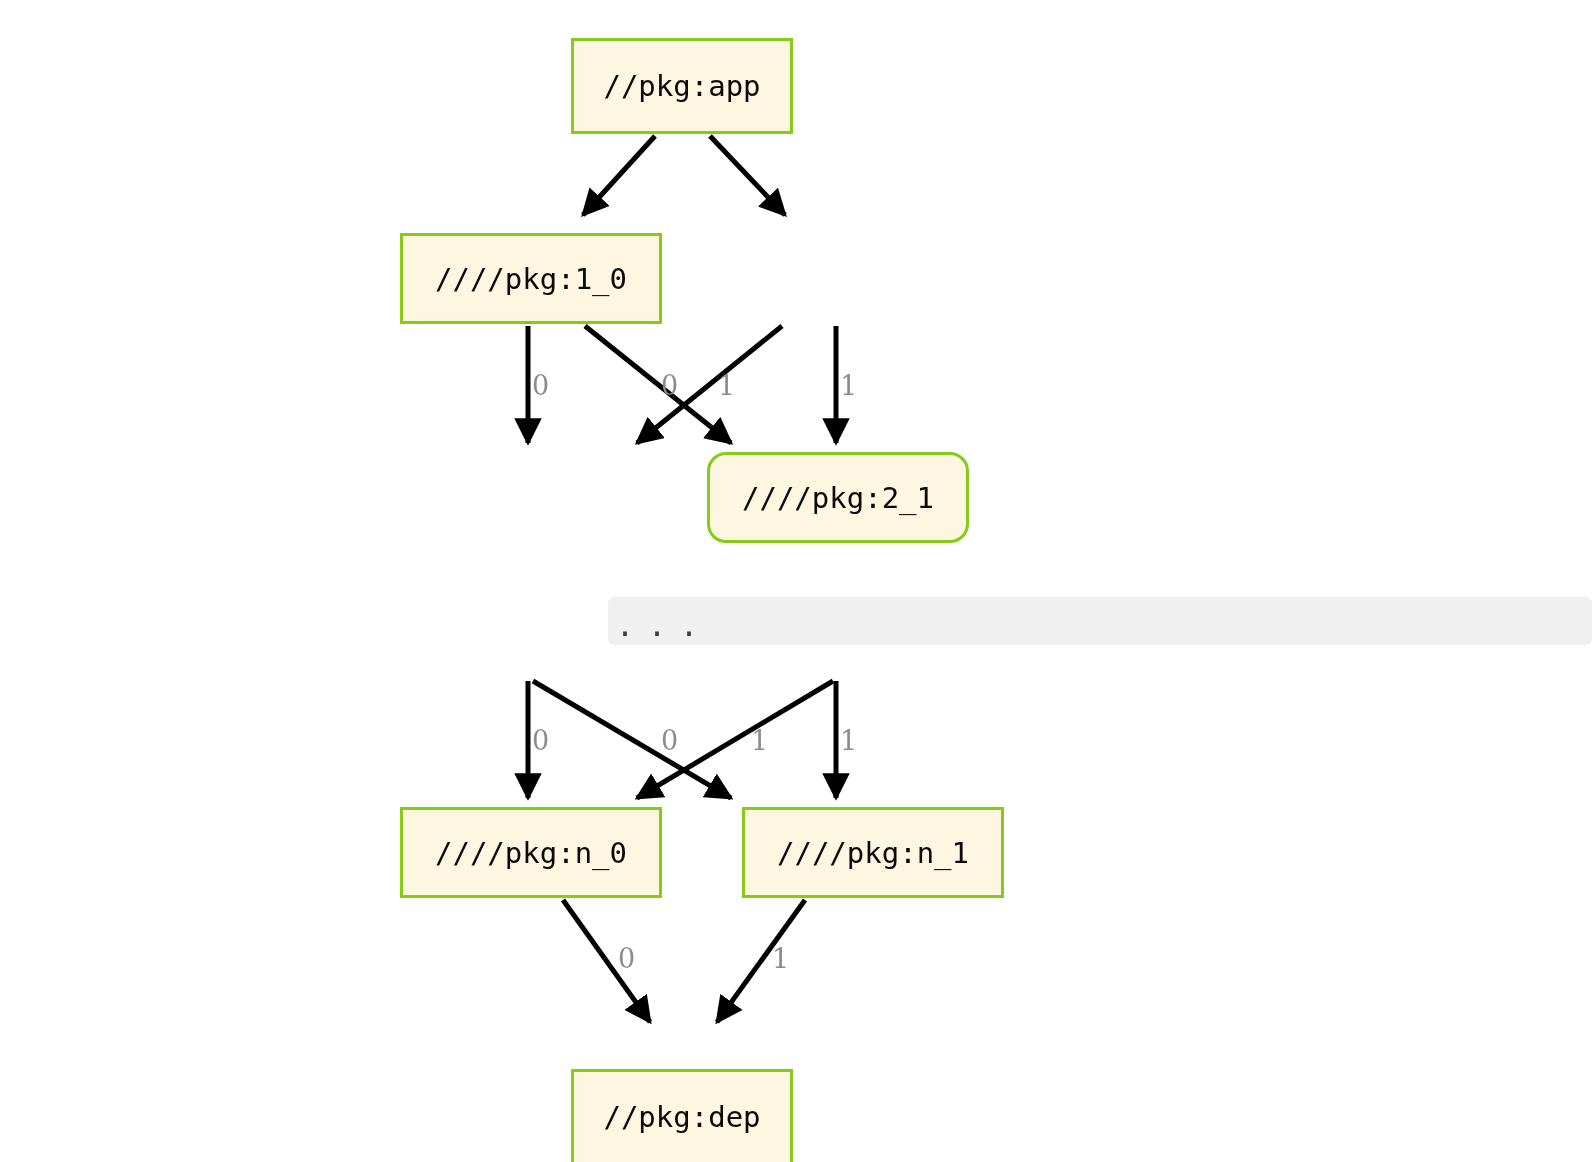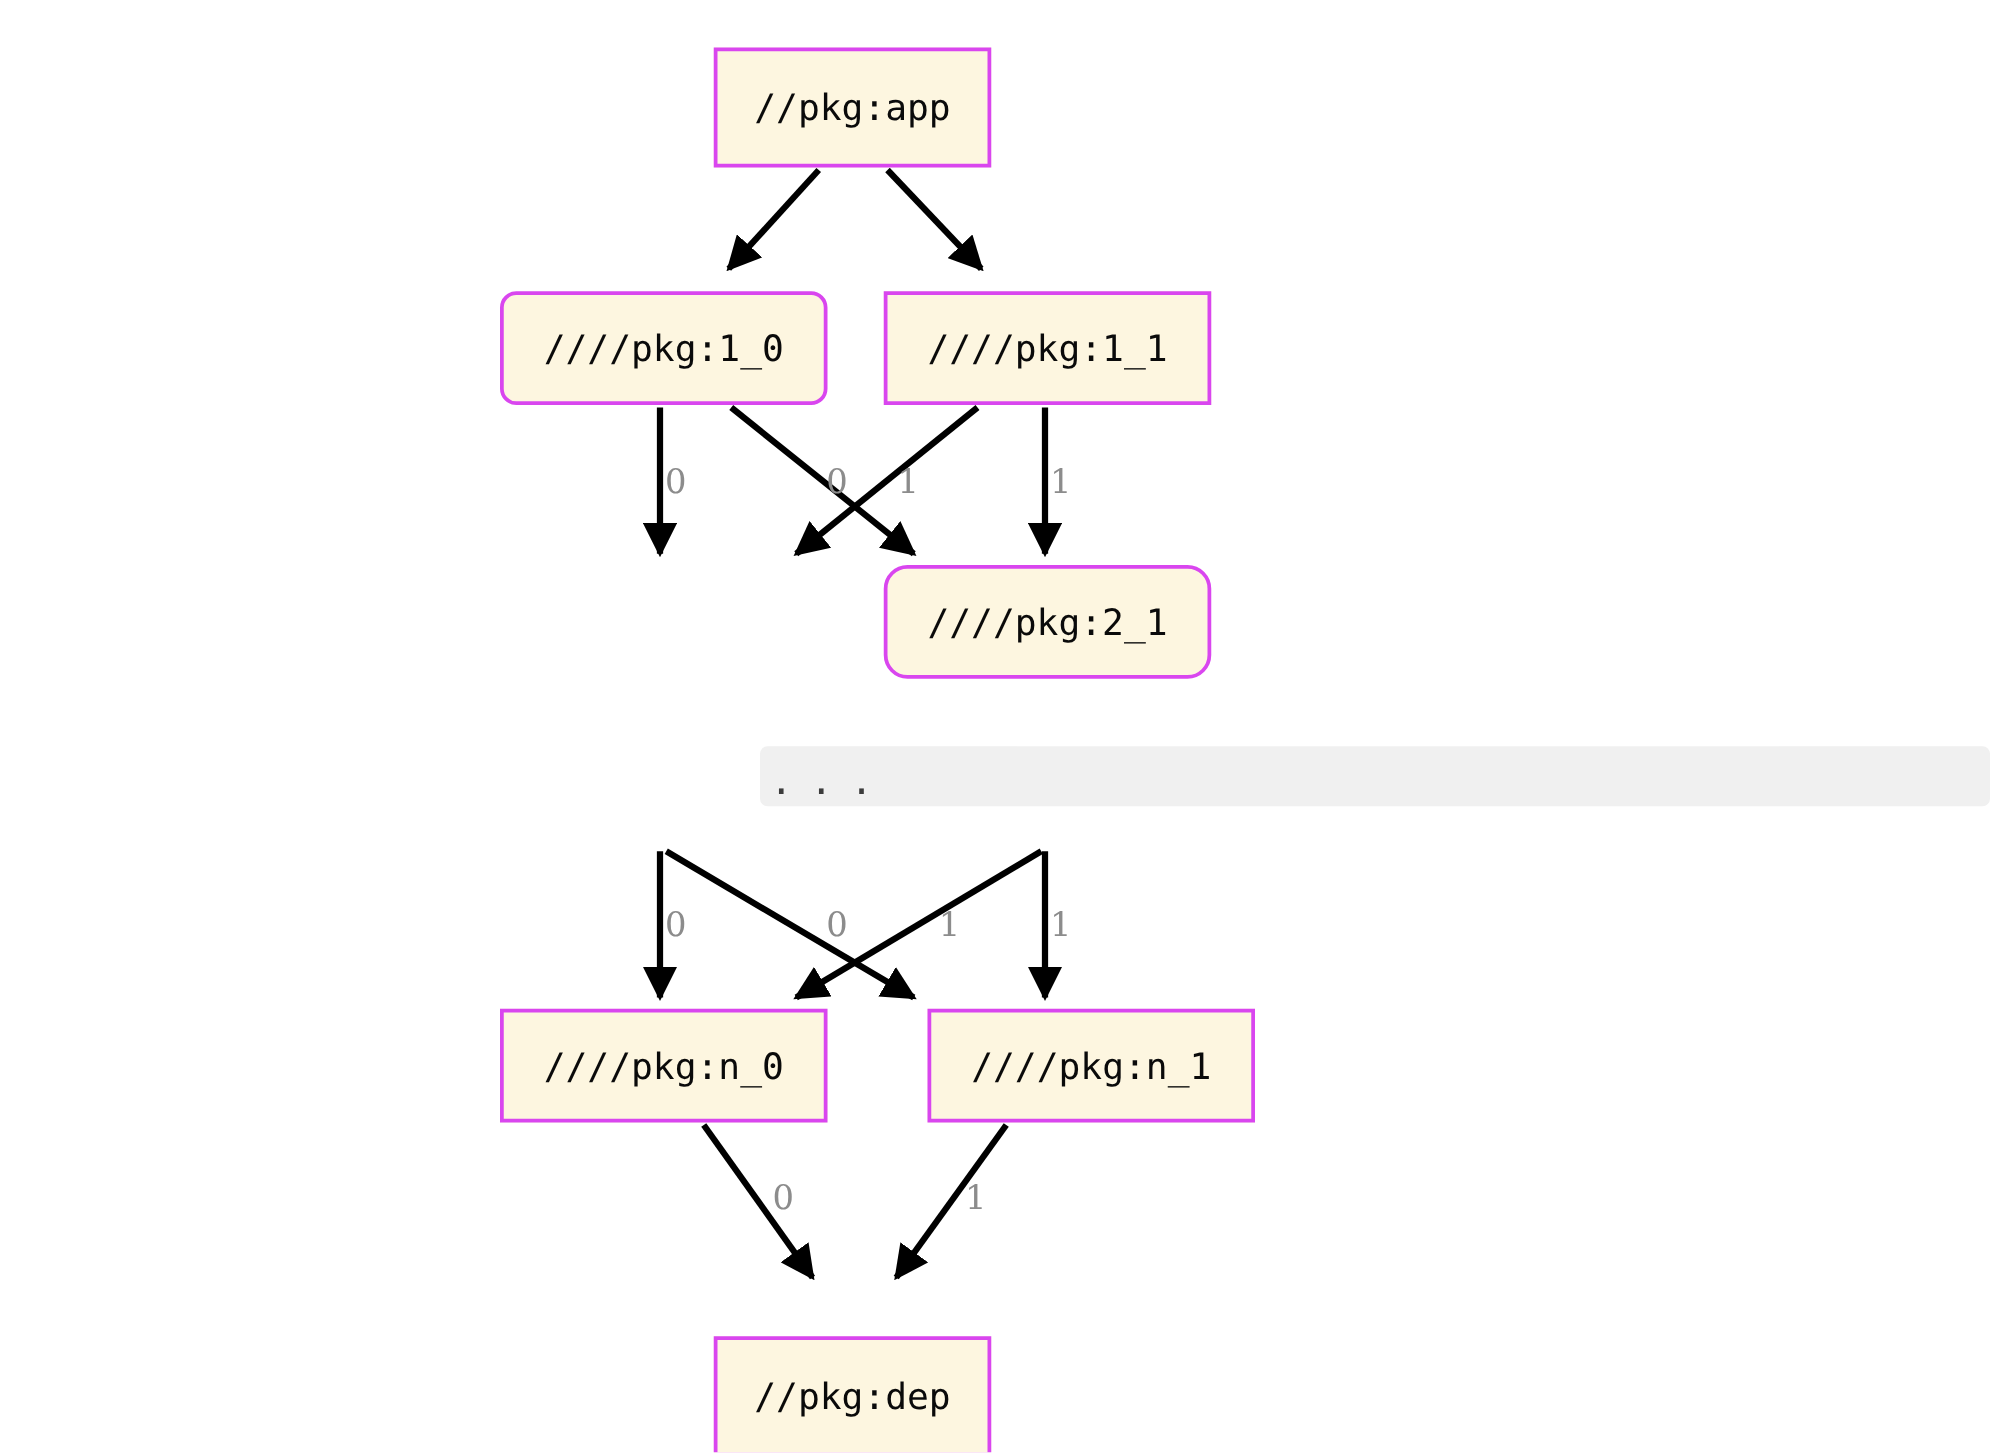--- a/index.html
+++ b/index.html
@@ -21,21 +21,21 @@
     position: absolute;
     top: 0;
     left: 0;
     width: 1592px;
     height: 1162px;
   }
   .node-box {
     position: absolute;
     box-sizing: border-box;
     background: #fdf6e0;
-    border: 3px solid #d946ef;
+    border: 3px solid #84cc16;
     display: flex;
     align-items: center;
     justify-content: center;
   }
   .node-label {
     font-family: "DejaVu Sans Mono", "Liberation Mono", monospace;
     font-size: 29px;
     color: #0a0a0a;
     letter-spacing: 0px;
     white-space: nowrap;
@@ -123,27 +123,24 @@
 
     <g>
       <line x1="805" y1="900" x2="717" y2="1022" stroke="#000000" stroke-width="5" marker-end="url(#arrow)"></line>
     </g>
   </svg>
 
   <div class="node-box" style="left:571px; top:38px; width:222px; height:96px;">
     <span class="node-label">//pkg:app</span>
   </div>
 
-  <div class="node-box" style="left:400px; top:233px; width:262px; height:91px;border-radius:13px;">
+  <div class="node-box" style="left:400px; top:233px; width:262px; height:91px;">
     <span class="node-label">////pkg:1_0</span>
   </div>
 
-  <div class="node-box" style="left:707px; top:233px; width:262px; height:91px;">
-    <span class="node-label">////pkg:1_1</span>
-  </div>
 
 
   <div class="node-box" style="left:707px; top:452px; width:262px; height:91px;border-radius:19px;">
     <span class="node-label">////pkg:2_1</span>
   </div>
 
   <div class="node-box" style="left:400px; top:807px; width:262px; height:91px;">
     <span class="node-label">////pkg:n_0</span>
   </div>
 

